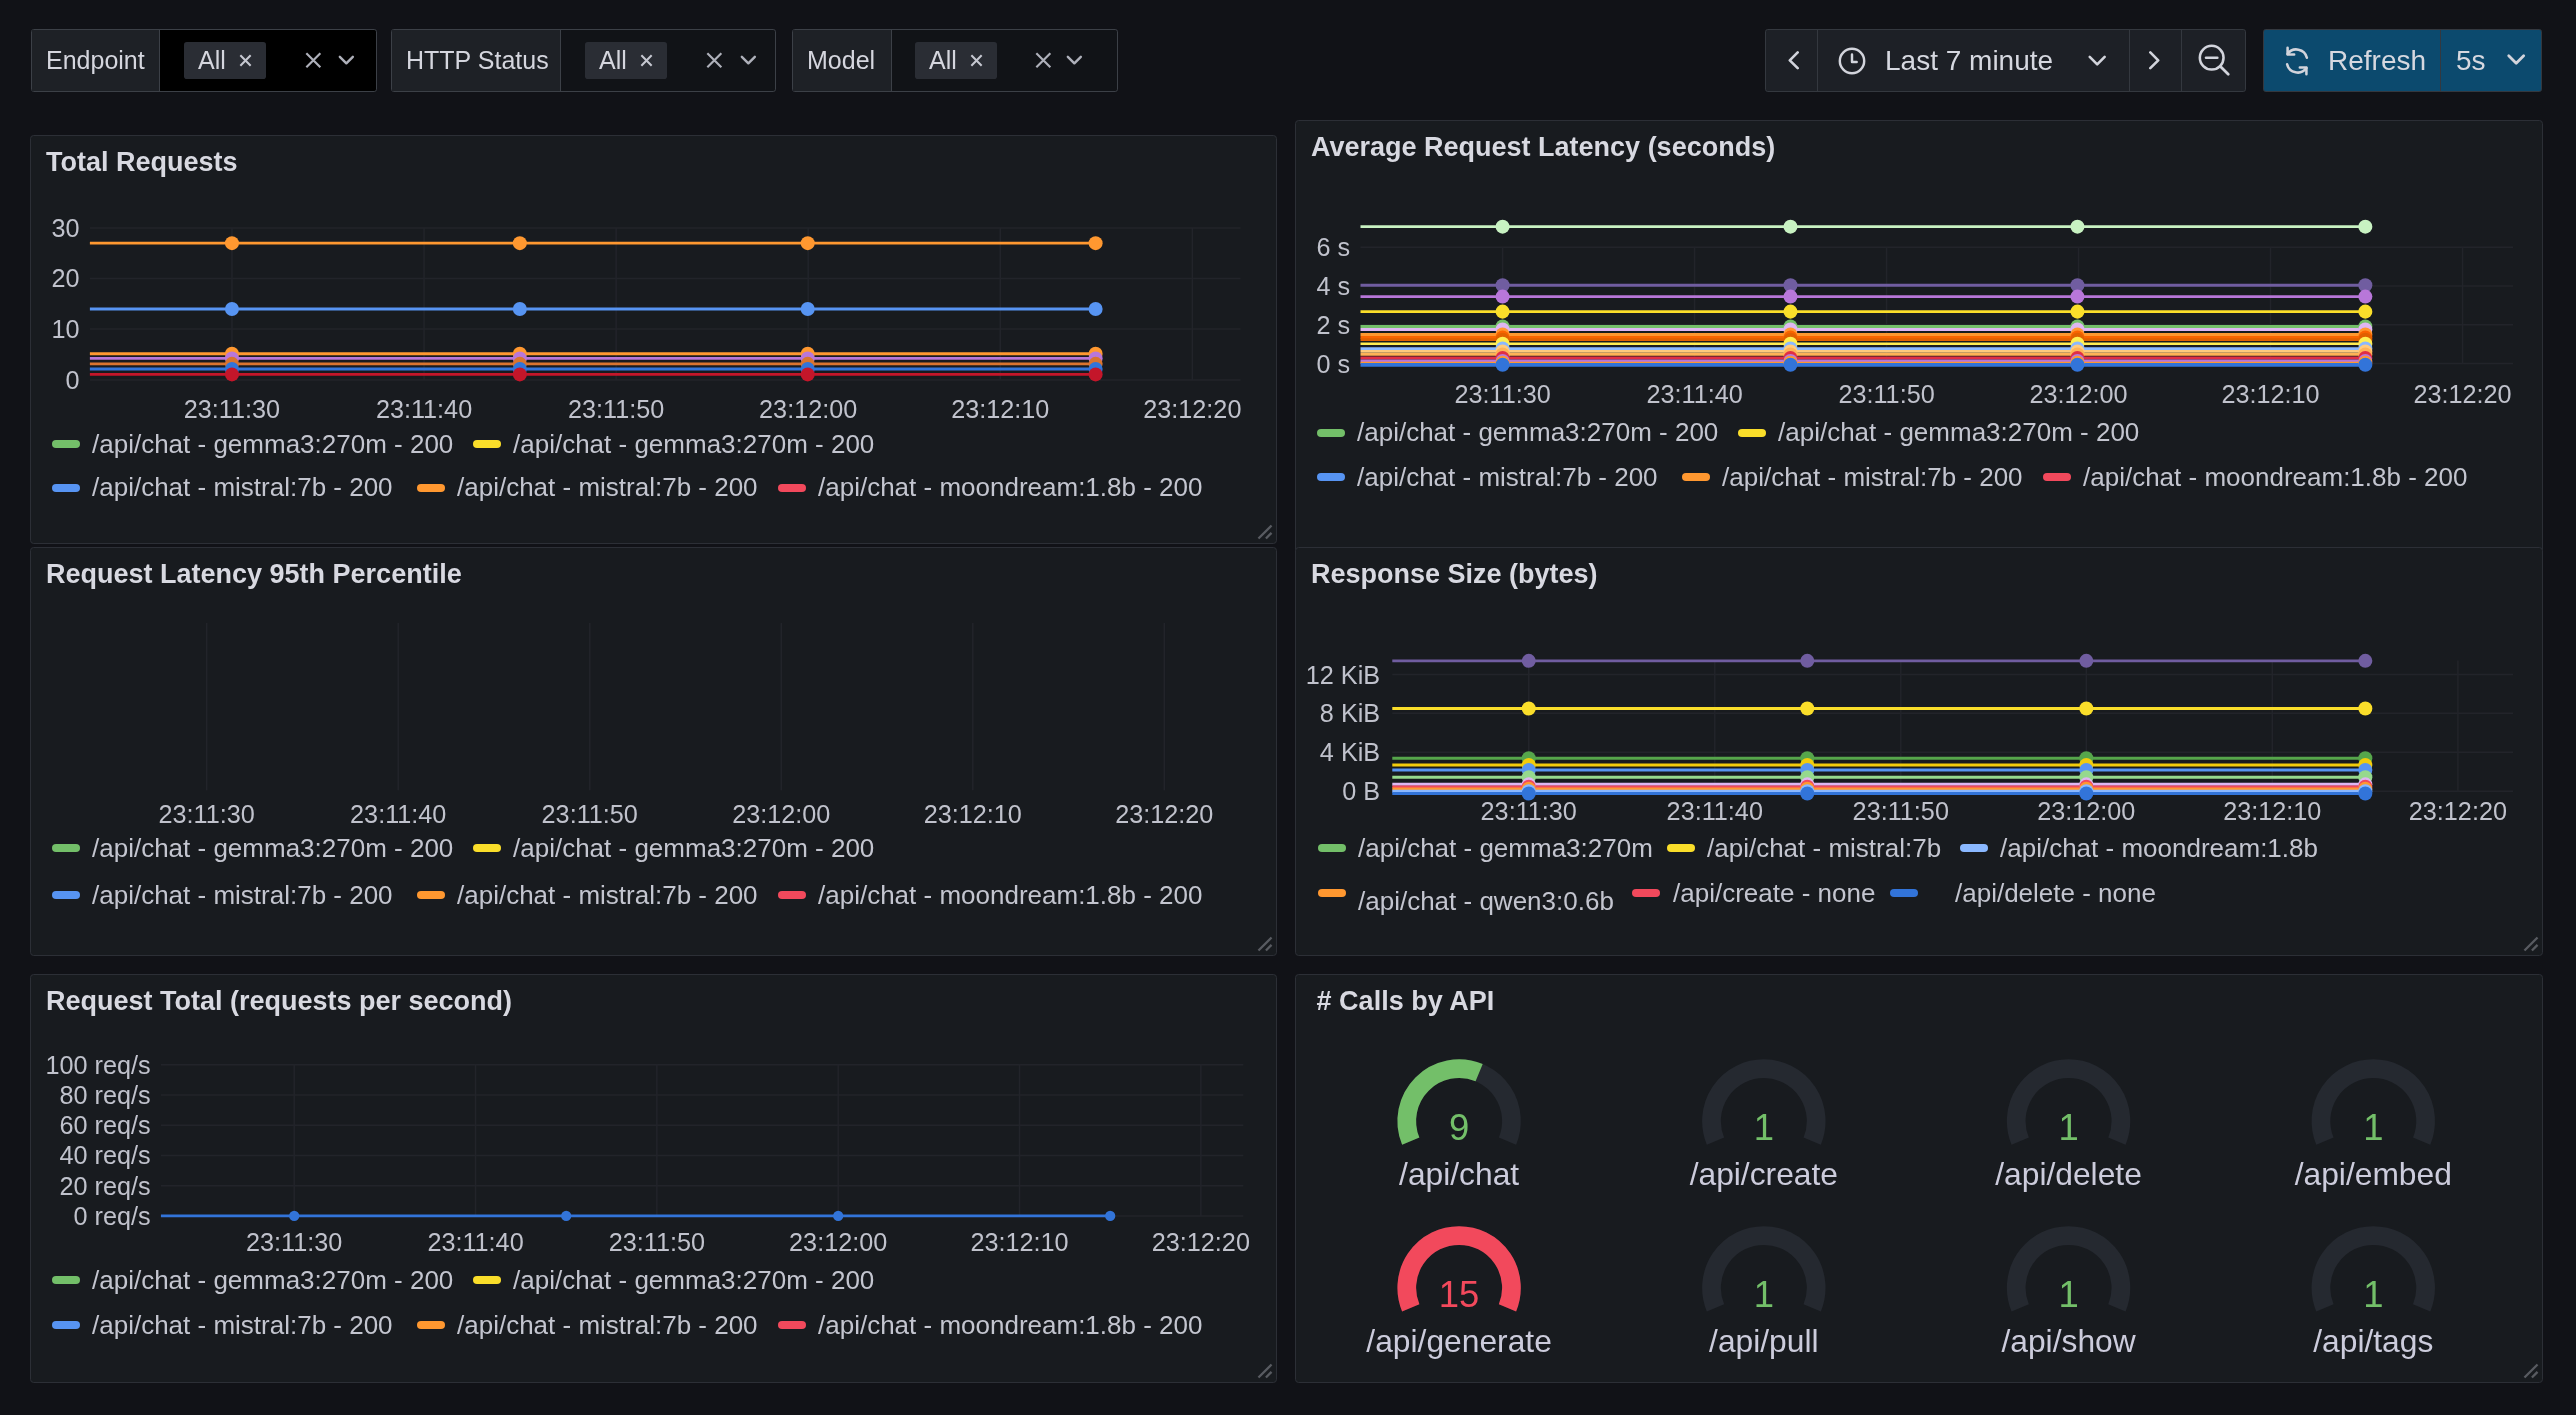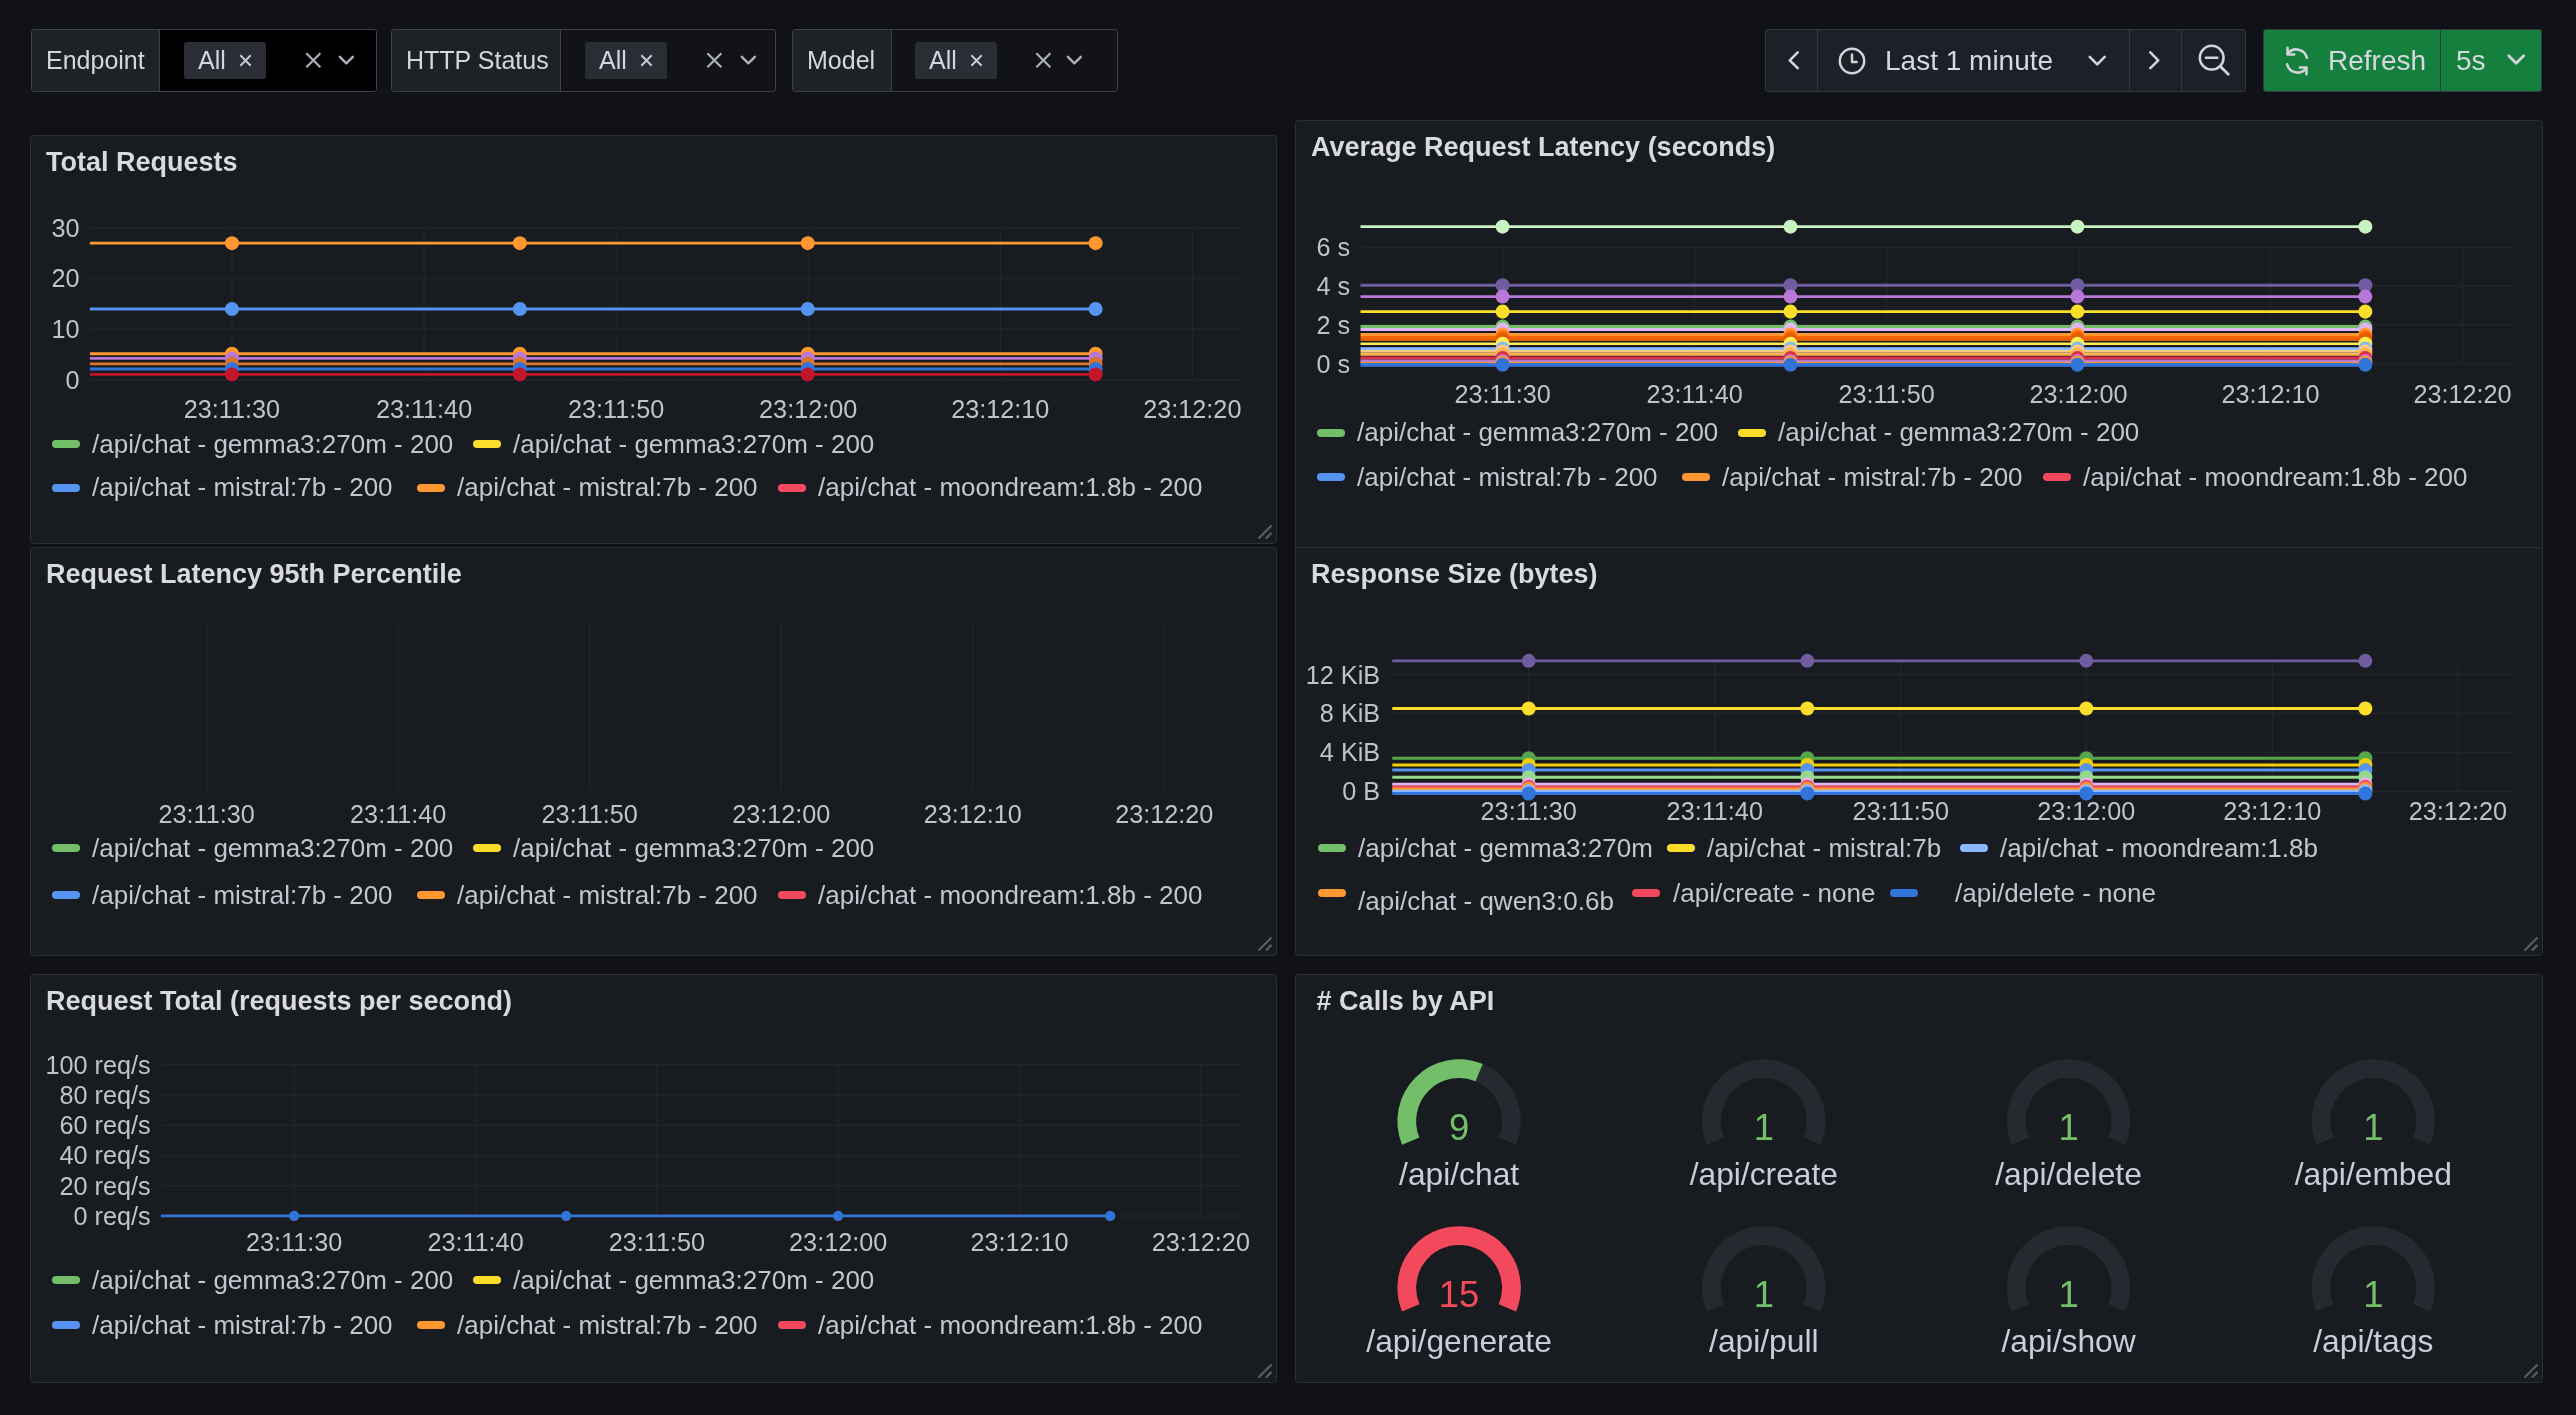--- a/index.html
+++ b/index.html
@@ -53,34 +53,34 @@
     <div class="abs" style="left:51px;top:0;width:0.9px;height:61px;background:#34383f;"></div>
     <div class="abs" style="left:363px;top:0;width:0.9px;height:61px;background:#34383f;"></div>
     <div class="abs" style="left:415px;top:0;width:0.9px;height:61px;background:#34383f;"></div>
     <svg class="abs" style="left:20.6px;top:19.6px" width="13" height="20.6" viewBox="0 0 14 22">
       <path d="M11.5 2.5 L3 11 L11.5 19.5" stroke="#d2d4dc" stroke-width="2.8" fill="none" stroke-linecap="round" stroke-linejoin="round"></path>
     </svg>
     <svg class="abs" style="left:71px;top:16px" width="30" height="30" viewBox="0 0 32 32">
       <circle cx="16" cy="16" r="13" stroke="#d2d4dc" stroke-width="2.6" fill="none"></circle>
       <path d="M16 9 L16 17 L21 17" stroke="#d2d4dc" stroke-width="2.6" fill="none" stroke-linecap="round" stroke-linejoin="round"></path>
     </svg>
-    <div class="abs" style="left:119px;top:0;height:61px;display:flex;align-items:center;font-size:28px;font-weight:500;color:#d6d8e0;">Last 1 minute</div>
+    <div class="abs" style="left:119px;top:0;height:61px;display:flex;align-items:center;font-size:28px;font-weight:500;color:#d6d8e0;">Last 7 minute</div>
     <svg class="abs" style="left:320px;top:24px" width="22.4" height="15" viewBox="0 0 24 16">
       <path d="M4 3 L12 11 L20 3" stroke="#d2d4dc" stroke-width="2.8" fill="none" stroke-linecap="round" stroke-linejoin="round"></path>
     </svg>
     <svg class="abs" style="left:382px;top:19.6px" width="13" height="20.6" viewBox="0 0 14 22">
       <path d="M2.5 2.5 L11 11 L2.5 19.5" stroke="#d2d4dc" stroke-width="2.8" fill="none" stroke-linecap="round" stroke-linejoin="round"></path>
     </svg>
     <svg class="abs" style="left:431px;top:13px" width="36" height="36" viewBox="0 0 38 38">
       <circle cx="15.5" cy="15.5" r="12.5" stroke="#d2d4dc" stroke-width="2.7" fill="none"></circle>
       <path d="M9.5 15.5 L21.5 15.5" stroke="#d2d4dc" stroke-width="2.7" stroke-linecap="round"></path>
       <path d="M24.5 24.5 L33 33" stroke="#d2d4dc" stroke-width="2.9" stroke-linecap="round"></path>
     </svg>
   </div>
-<div class="abs" style="left:2263px;top:29px;width:279px;height:63px;background:#15803d;border:0.9px solid #34383f;border-radius:2.8px;">
+<div class="abs" style="left:2263px;top:29px;width:279px;height:63px;background:#0c4a6e;border:0.9px solid #34383f;border-radius:2.8px;">
     <div class="abs" style="left:176px;top:0;width:0.9px;height:61px;background:#34383f;"></div>
     <svg class="abs" style="left:17px;top:15px" width="32" height="32" viewBox="0 0 34 34">
 <path d="M27.5 13.5 A 11.5 11.5 0 0 0 7 9.5" stroke="#d2d4dc" stroke-width="2.7" fill="none" stroke-linecap="round"></path>
 <path d="M7 3 L7 10 L14 10" stroke="#d2d4dc" stroke-width="2.7" fill="none" stroke-linecap="round" stroke-linejoin="round"></path>
 <path d="M6.5 20.5 A 11.5 11.5 0 0 0 27 24.5" stroke="#d2d4dc" stroke-width="2.7" fill="none" stroke-linecap="round"></path>
 <path d="M27 31 L27 24 L20 24" stroke="#d2d4dc" stroke-width="2.7" fill="none" stroke-linecap="round" stroke-linejoin="round"></path>
 </svg>
     <div class="abs" style="left:64px;top:0;height:61px;display:flex;align-items:center;font-size:28px;font-weight:500;color:#d6d8e0;">Refresh</div>
     <div class="abs" style="left:192px;top:0;height:61px;display:flex;align-items:center;font-size:28px;font-weight:500;color:#d6d8e0;">5s</div>
     <svg class="abs" style="left:241px;top:23.4px" width="22.4" height="15" viewBox="0 0 24 16">

